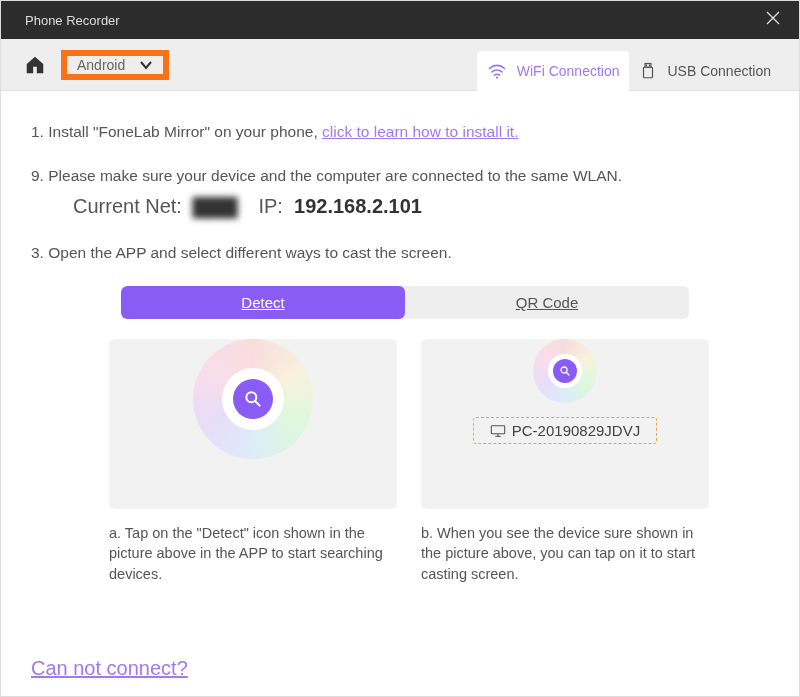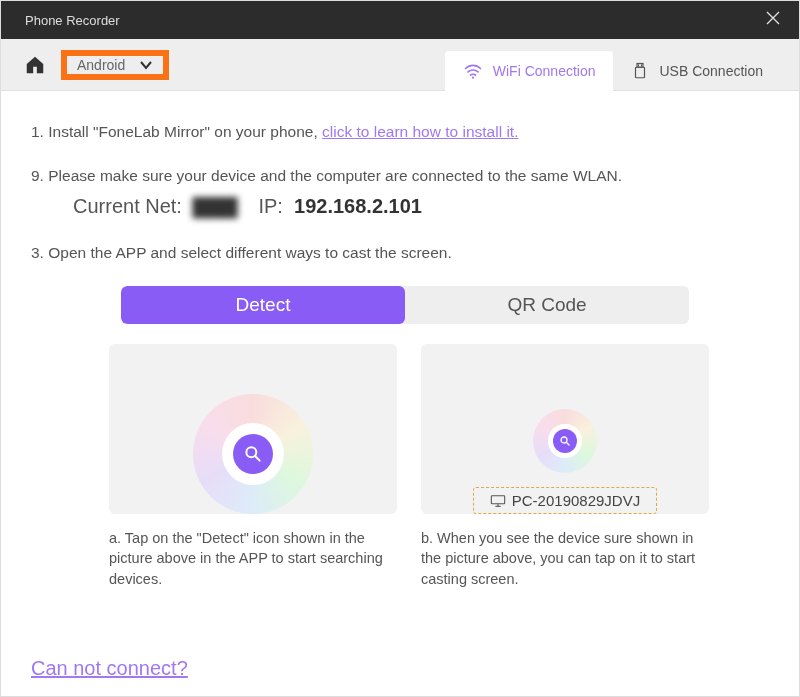--- a/index.html
+++ b/index.html
@@ -7,34 +7,34 @@
     .window { width: 800px; height: 697px; display: flex; flex-direction: column; border: 1px solid #ddd; }
     .titlebar { background: #2c2c2c; height: 38px; display: flex; align-items: center; justify-content: space-between; padding: 0 18px 0 24px; }
     .title { color: #ddd; font-size: 13px; }
     .close-x { color: #ddd; font-size: 18px; cursor: pointer; }
     .toolbar { background: #eeeeee; height: 52px; display: flex; align-items: center; padding: 0 18px 0 22px; border-bottom: 1px solid #e0e0e0;}
     .home-icon { width: 24px; height: 24px; display: flex; align-items: center; justify-content: center; cursor: pointer; margin-right: 14px;}
     .platform-dd { border: 6px solid #f97316; padding: 4px 10px; display: flex; align-items: center; gap: 14px; cursor: pointer; height: 30px; }
     .platform-dd span { color: #666; font-size: 14px; }
     .spacer { flex: 1; }
     .conn-tabs { display: flex; align-items: flex-end; height: 100%; }
-    .conn-tab { display: flex; align-items: center; gap: 10px; padding: 10px 18px; font-size: 14px; color: #555; cursor: pointer; }
+    .conn-tab { display: flex; align-items: center; gap: 10px; padding: 10px 10px; font-size: 14px; color: #555; cursor: pointer; }
     .conn-tab.active { background: #fff; color: #a078f0; border-top-left-radius: 4px; border-top-right-radius: 4px; margin-bottom: -1px; }
     .content { flex: 1; background: #fff; padding: 30px 30px 16px 30px; display: flex; flex-direction: column; color: #555; }
     .step { font-size: 15.5px; color: #555; margin-bottom: 22px; line-height: 1.4; }
     .step a { color: #a078f0; text-decoration: underline; margin-top: 13px; }
     .net-line { padding-left: 42px; margin-top: 6px; font-size: 20px; }
     .bold { font-weight: bold; color: #333; }
     .blur { filter: blur(3px); letter-spacing: -1px; }
     .cast-tabs { display: flex; background: #eee; border-radius: 6px; margin: 0 80px 20px 90px; overflow: hidden; }
-    .cast-tab { flex: 1; text-align: center; padding: 8px 0; font-size: 19px; color: #555; cursor: pointer; }
+    .cast-tab { flex: 1; text-align: center; padding: 8px 0; font-size: 15px; color: #555; cursor: pointer; text-decoration: underline; }
     .cast-tab.active { background: #8a5cf6; color: #fff; font-weight: 500; border-radius: 6px;}
     .cards { display: flex; gap: 24px; margin: 0 60px 0 78px; }
     .card { flex: 1; display: flex; flex-direction: column; align-items: center; }
-    .card-vis { width: 100%; height: 170px; background: #f2f2f2; border-radius: 6px; display: flex; flex-direction: column; align-items: center; justify-content: flex-end; }
+    .card-vis { width: 100%; height: 170px; background: #f2f2f2; border-radius: 6px; display: flex; flex-direction: column; align-items: center; justify-content: flex-start; }
     .rainbow-ring { position: relative; width: 120px; height: 120px; border-radius: 50%; background: conic-gradient(from 0deg, rgba(255,200,200,0.5), rgba(255,240,200,0.5), rgba(200,255,200,0.5), rgba(200,230,255,0.5), rgba(220,200,255,0.5), rgba(255,200,230,0.5), rgba(255,200,200,0.5)); display:flex; align-items:center; justify-content:center;}
     .rainbow-ring.small { width: 64px; height: 64px; }
     .rainbow-inner { width: 52%; height: 52%; border-radius: 50%; background: #fff; display:flex; align-items:center; justify-content:center;}
     .search-badge { width: 40px; height: 40px; border-radius: 50%; background: #8a5cf6; display:flex; align-items:center; justify-content:center; position:absolute;}
     .rainbow-ring.small .search-badge { width: 24px; height: 24px;}
     .pc-box { margin-top: 14px; border: 1px dashed #e6a648; border-radius: 3px; padding: 4px 16px; font-size: 15px; color: #444; display:flex; align-items:center; gap:6px;}
     .card-text { font-size: 14.5px; color: #555; margin-top: 14px; line-height: 1.4; }
     .footer-link { margin-top: auto; padding-top: 20px; }
     .footer-link a { color: #a078f0; font-size: 20px; text-decoration: underline; }
   </style>

